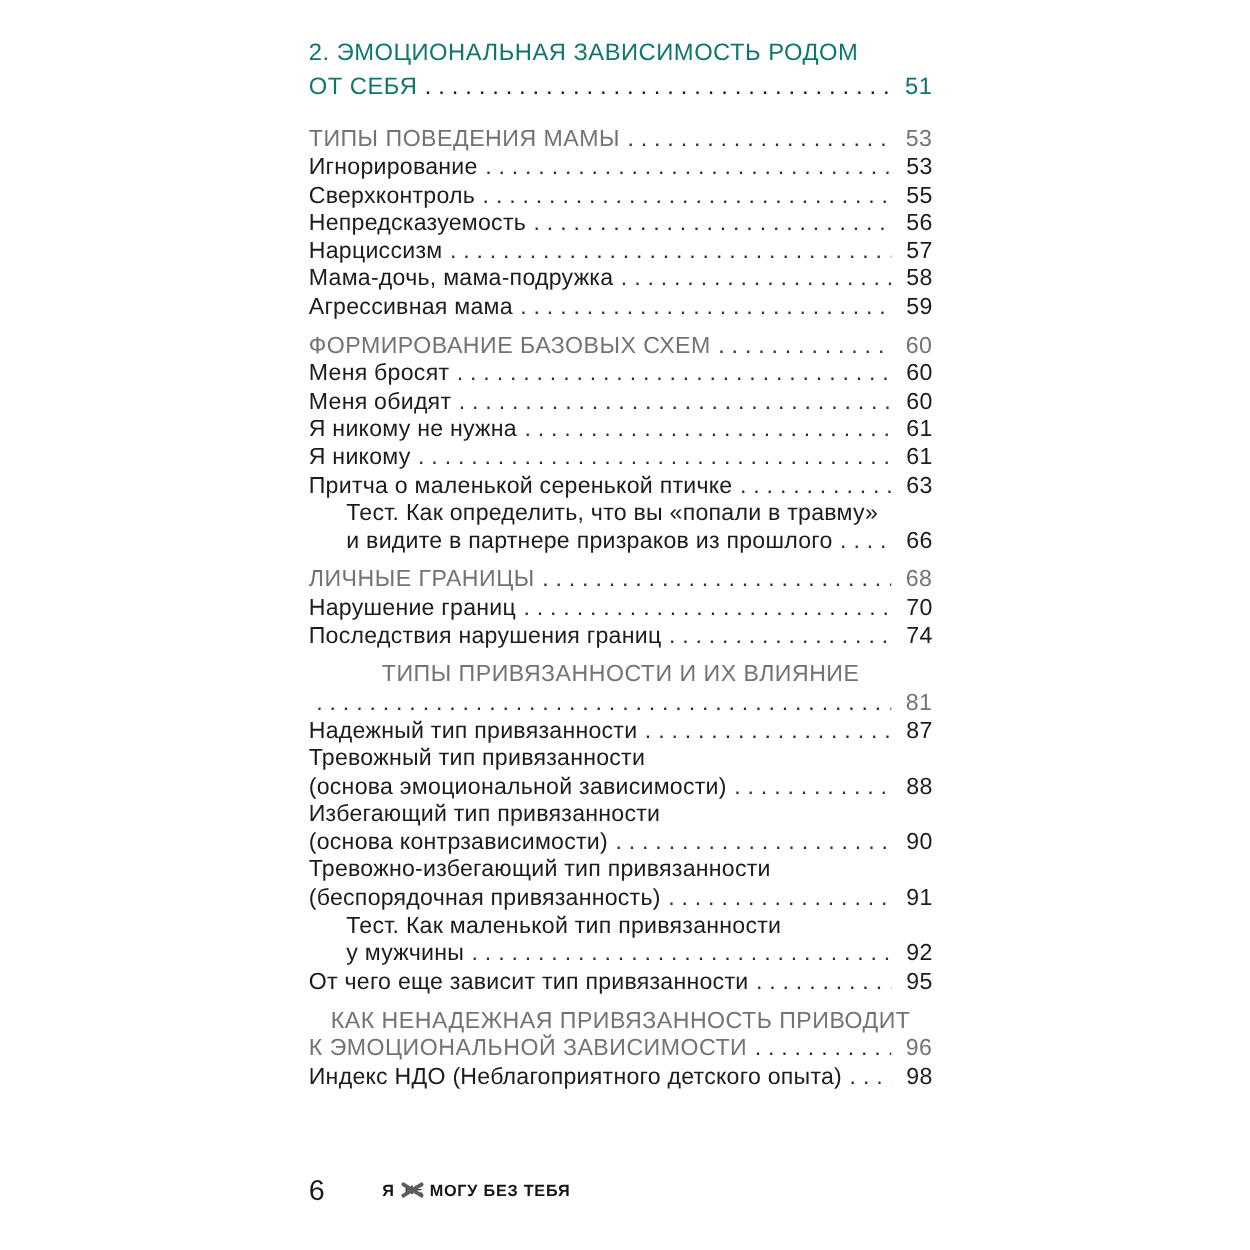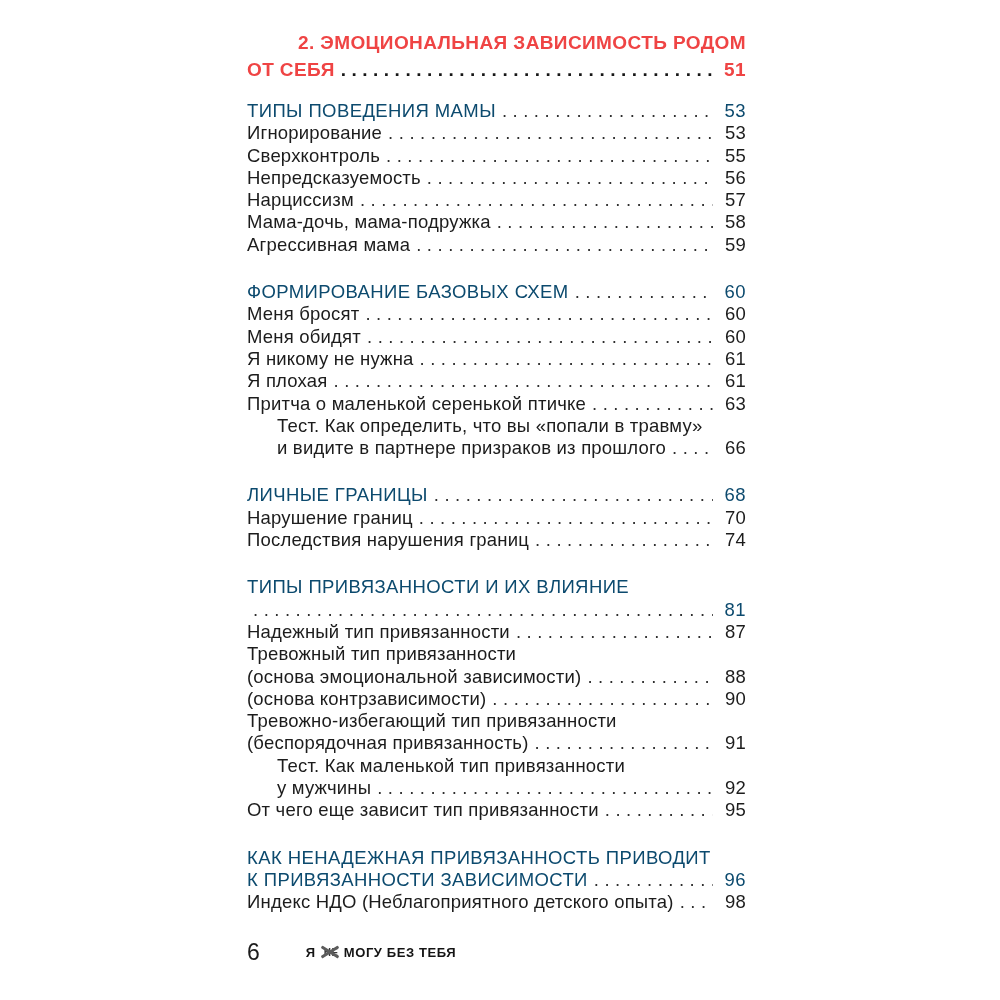--- a/index.html
+++ b/index.html
@@ -34,35 +34,34 @@
     letter-spacing:5.5px;
   }
   .row .pagenum{
     white-space:nowrap;
     min-width:26px;
     margin-left:4px;
     text-align:right;
   }
 
   .row.chapter{
-    font-weight:bold;
+    font-weight:normal;
     font-size:19px;
     line-height:26.5px;
     letter-spacing:0.4px;
-    color:#ef4444;
-    justify-content:flex-end;
+    color:#0f766e;
   }
   .row.chapter .leader{color:#161616;}
   .row.chapter + .row.section{margin-top:17px;}
 
   .row.section{
     letter-spacing:0.4px;
-    color:#0c4a6e;
-  }
-  .row.gap{margin-top:25px;}
+    color:#737373;
+  }
+  .row.gap{margin-top:9px;justify-content:center;}
   .row.sub{padding-left:30px;}
 
   .footer{
     position:absolute;
     left:247px;top:936px;width:499px;height:32px;
     display:flex;align-items:center;
   }
   .folio{
     font-size:23px;
     line-height:1;
@@ -169,21 +168,21 @@
     <span class="label">Меня обидят</span>
     <span class="leader"></span>
     <span class="pagenum">60</span>
   </div>
       <div class="row entry">
     <span class="label">Я никому не нужна</span>
     <span class="leader"></span>
     <span class="pagenum">61</span>
   </div>
       <div class="row entry">
-    <span class="label">Я плохая</span>
+    <span class="label">Я никому</span>
     <span class="leader"></span>
     <span class="pagenum">61</span>
   </div>
       <div class="row entry">
     <span class="label">Притча о маленькой серенькой птичке</span>
     <span class="leader"></span>
     <span class="pagenum">63</span>
   </div>
       <div class="row sub nopage">
     <span class="label">Тест. Как определить, что вы «попали в травму»</span>
@@ -224,20 +223,24 @@
   </div>
       <div class="row entry nopage">
     <span class="label">Тревожный тип привязанности</span>
 
   </div>
       <div class="row entry">
     <span class="label">(основа эмоциональной зависимости)</span>
     <span class="leader"></span>
     <span class="pagenum">88</span>
   </div>
+      <div class="row entry nopage">
+    <span class="label">Избегающий тип привязанности</span>
+
+  </div>
       <div class="row entry">
     <span class="label">(основа контрзависимости)</span>
     <span class="leader"></span>
     <span class="pagenum">90</span>
   </div>
       <div class="row entry nopage">
     <span class="label">Тревожно-избегающий тип привязанности</span>
 
   </div>
       <div class="row entry">
@@ -257,21 +260,21 @@
       <div class="row entry">
     <span class="label">От чего еще зависит тип привязанности</span>
     <span class="leader"></span>
     <span class="pagenum">95</span>
   </div>
       <div class="row section gap nopage">
     <span class="label">КАК НЕНАДЕЖНАЯ ПРИВЯЗАННОСТЬ ПРИВОДИТ</span>
 
   </div>
       <div class="row section">
-    <span class="label">К ПРИВЯЗАННОСТИ ЗАВИСИМОСТИ</span>
+    <span class="label">К ЭМОЦИОНАЛЬНОЙ ЗАВИСИМОСТИ</span>
     <span class="leader"></span>
     <span class="pagenum">96</span>
   </div>
       <div class="row entry">
     <span class="label">Индекс НДО (Неблагоприятного детского опыта)</span>
     <span class="leader"></span>
     <span class="pagenum">98</span>
   </div>
     </div>
 

